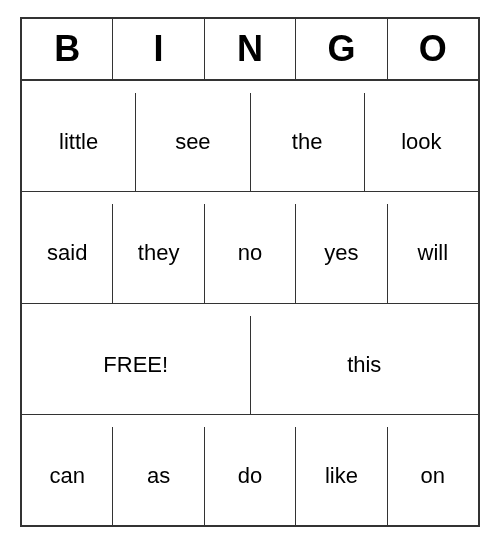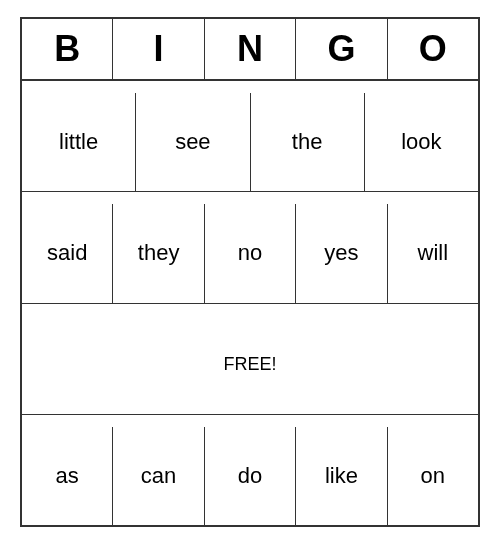--- a/index.html
+++ b/index.html
@@ -71,21 +71,21 @@
       border-right: 1px solid #333;
       text-align: center;
       margin-top: 12px;
     }
 
     .bingo-cell:last-child {
       border-right: none;
     }
 
     .bingo-cell.free {
-      font-size: 18px;
+      font-size: 22px;
       font-weight: normal;
     }
   </style>
 </head>
 <body>
 
 <div class="bingo-card">
   <div class="bingo-header">
   <div class="bingo-header-cell">B</div>
       <div class="bingo-header-cell">I</div>
@@ -102,22 +102,23 @@
       </div>
       <div class="bingo-row">
         <div class="bingo-cell">said</div>
         <div class="bingo-cell">they</div>
         <div class="bingo-cell">no</div>
         <div class="bingo-cell">yes</div>
         <div class="bingo-cell">will</div>
       </div>
       <div class="bingo-row">
         <div class="bingo-cell free">FREE!</div>
+        <div class="bingo-cell">this</div>
       </div>
       <div class="bingo-row">
+        <div class="bingo-cell">can</div>
         <div class="bingo-cell">as</div>
-        <div class="bingo-cell">can</div>
         <div class="bingo-cell">do</div>
         <div class="bingo-cell">like</div>
         <div class="bingo-cell">on</div>
       </div>
     </div>
 </div>
 
 </body></html>

